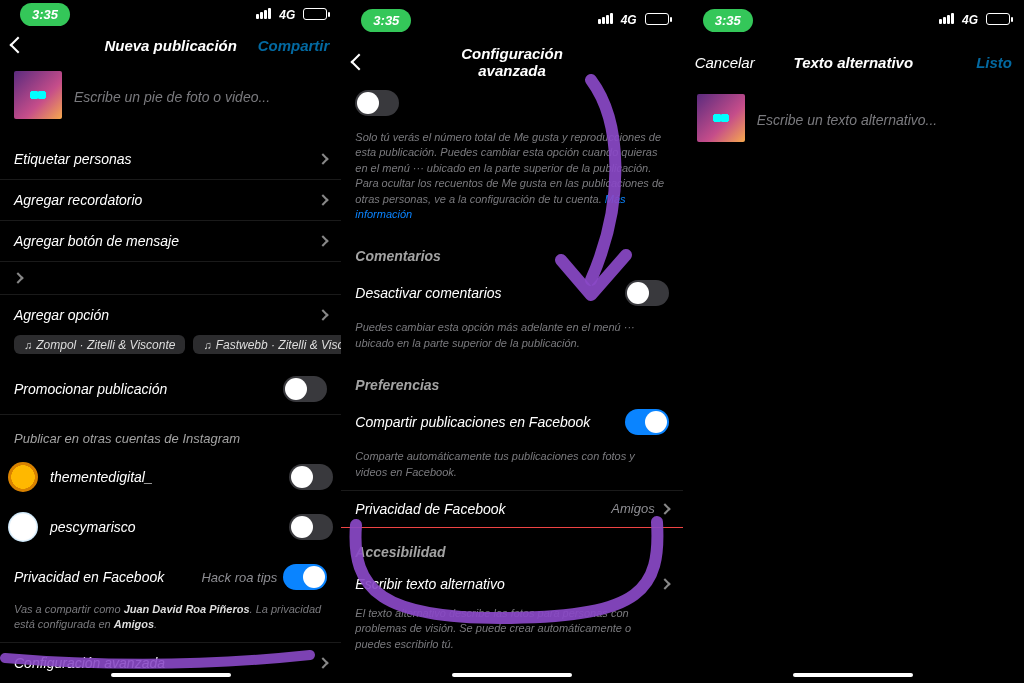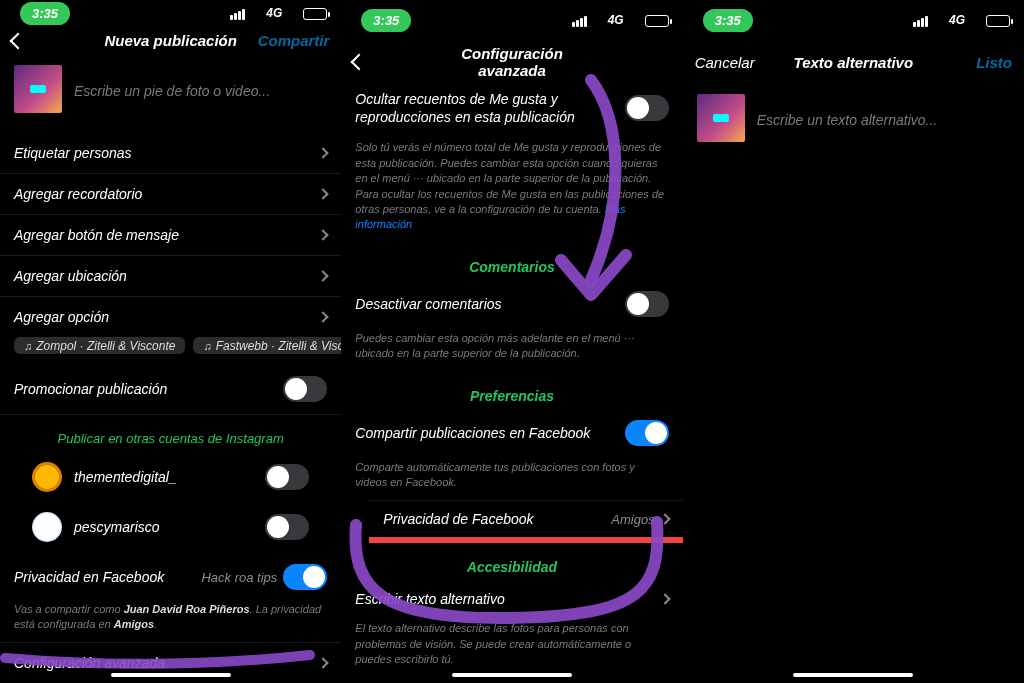--- a/index.html
+++ b/index.html
@@ -41,22 +41,22 @@
   .status .time-pill {
     background: #34c759;
     border-radius: 14px;
     padding: 4px 12px;
     color: #fff;
     font-size: 13px;
     font-weight: 600;
   }
   .status .right {
     display: flex;
-    align-items: flex-end;
-    gap: 21px;
+    align-items: flex-start;
+    gap: 8px;
     font-size: 12px;
     font-weight: 600;
   }
   .sig-bars {
     display: inline-flex;
     align-items: flex-end;
     gap: 1px;
   }
   .sig-bars span {
     width: 3px;
@@ -214,37 +214,36 @@
     align-items:center;
     gap:4px;
   }
   .note-icon{font-size:11px;}
 
   
   .section-h {
     padding: 16px 14px 6px 14px;
     font-size: 14px;
     font-weight: 600;
-    color: #22c55e;
-    text-align: center;
+    color: #a3a3a3;
   }
   .small-text {
     font-size: 11px;
     color: #7a7a7e;
     line-height: 1.4;
     padding: 4px 14px 10px 14px;
   }
   .small-text a { color: #0a84ff; text-decoration:none; }
 
   
   .acct {
     display:flex;
     align-items:center;
     gap:12px;
-    padding: 10px 32px;
+    padding: 10px 8px;
   }
   .avatar {
     width: 30px;
     height: 30px;
     border-radius: 50%;
     background: #333;
     flex-shrink:0;
   }
   .avatar.orange {
     background: radial-gradient(circle at 50% 50%, #ffb800 0 55%, #d98200 56% 100%);
@@ -325,21 +324,20 @@
   </div>
   <div class="row">
     <span class="label">Agregar recordatorio</span>
     <span class="chev-right"></span>
   </div>
   <div class="row">
     <span class="label">Agregar botón de mensaje</span>
     <span class="chev-right"></span>
   </div>
   <div class="row">
-    <span class="label">Agregar ubicación</span>
     <span class="chev-right"></span>
   </div>
   <div class="row noborder">
     <span class="label">Agregar opción</span>
     <span class="chev-right"></span>
   </div>
   <div class="chips">
     <div class="chip">
         <span class="note-icon">♫</span>
         <span>Zompol · Zitelli &amp; Visconte</span>
@@ -413,21 +411,20 @@
 
   <div class="navbar">
     <div class="left">
         <div class="chev-left"></div>
       </div>
     <div class="title">Configuración avanzada</div>
     <div class="right-nav"></div>
   </div>
 
   <div class="row noborder row-tight" style="padding-top:6px;">
-    <span class="label" style="line-height:1.3;">Ocultar recuentos de Me gusta y reproducciones en esta publicación</span>
     <div class="toggle">
         <div class="knob"></div>
       </div>
   </div>
   <div class="small-text">
     <span>Solo tú verás el número total de Me gusta y reproducciones de esta publicación. Puedes cambiar esta opción cuando quieras en el menú ··· ubicado en la parte superior de la publicación. Para ocultar los recuentos de Me gusta en las publicaciones de otras personas, ve a la configuración de tu cuenta. </span><a href="#">Más información</a>
   </div>
 
   <div class="section-h">Comentarios</div>
   <div class="row noborder row-tight">
@@ -440,21 +437,21 @@
 
   <div class="section-h">Preferencias</div>
   <div class="row noborder row-tight">
     <span class="label">Compartir publicaciones en Facebook</span>
     <div class="toggle on">
         <div class="knob"></div>
       </div>
   </div>
   <div class="small-text">Comparte automáticamente tus publicaciones con fotos y videos en Facebook.</div>
 
-  <div class="row row-tight" style="border-top:1px solid #1a1a1a;border-bottom:6px solid #ef4444;margin-left:28px;">
+  <div class="row row-tight" style="border-top:1px solid #1a1a1a;border-bottom:1px solid #ef4444;">
     <span class="label">Privacidad de Facebook</span>
     <span class="value-label">Amigos</span>
     <span class="chev-right"></span>
   </div>
 
   <div class="section-h">Accesibilidad</div>
   <div class="row noborder row-tight">
     <span class="label">Escribir texto alternativo</span>
     <span class="chev-right"></span>
   </div>

